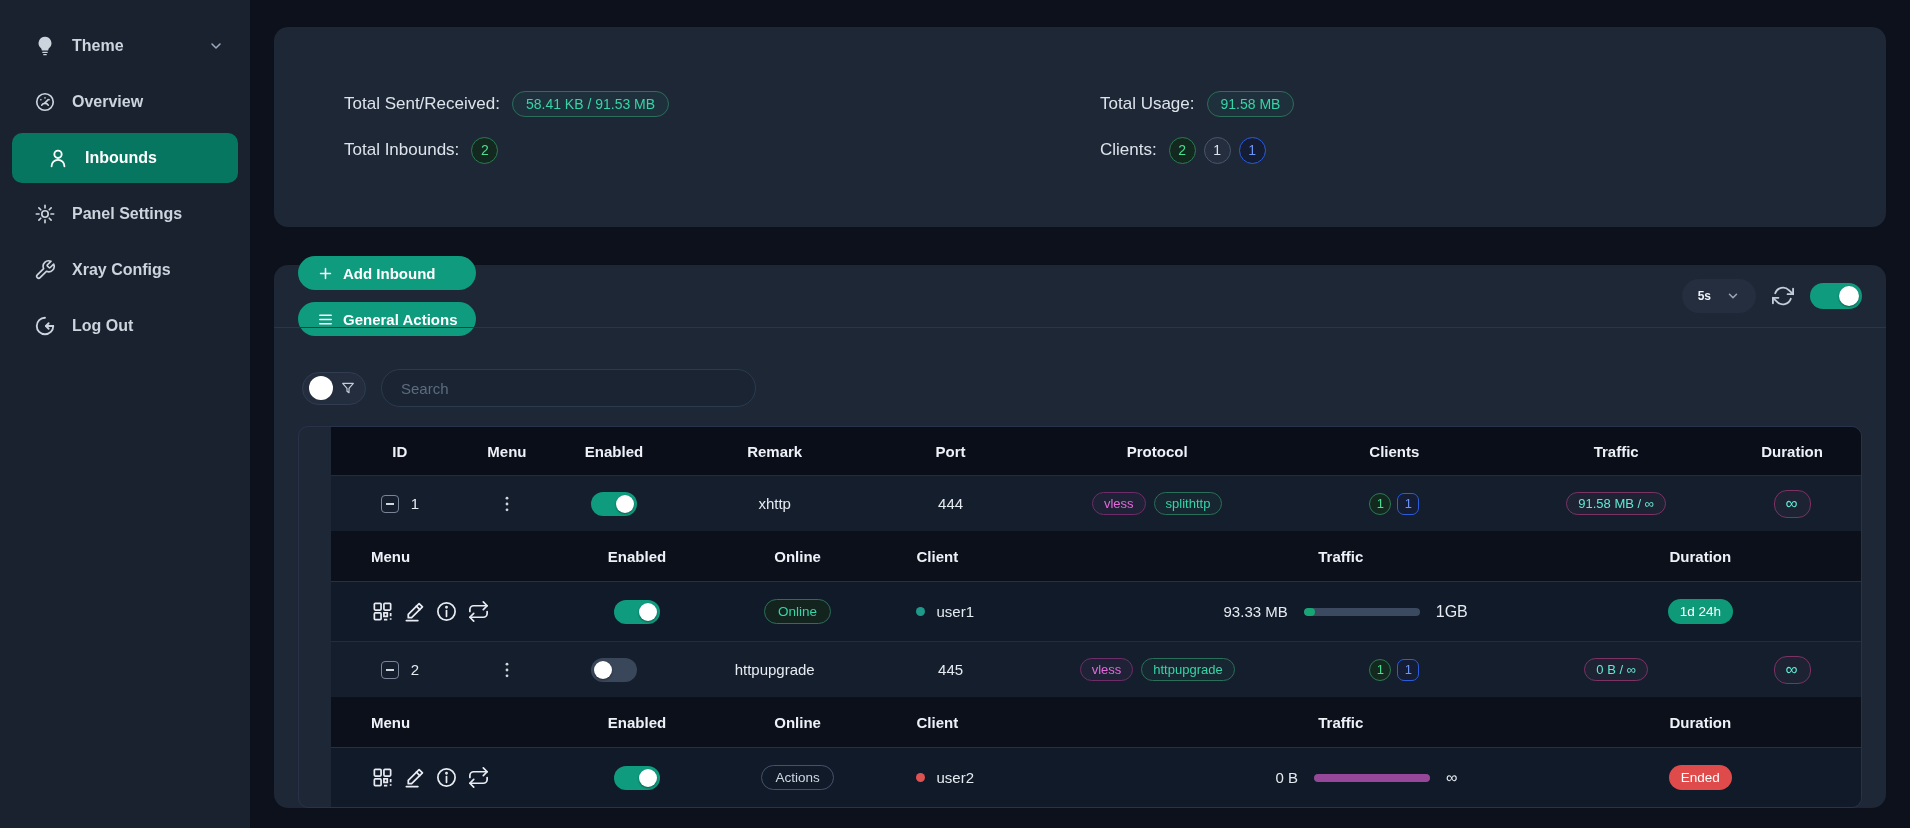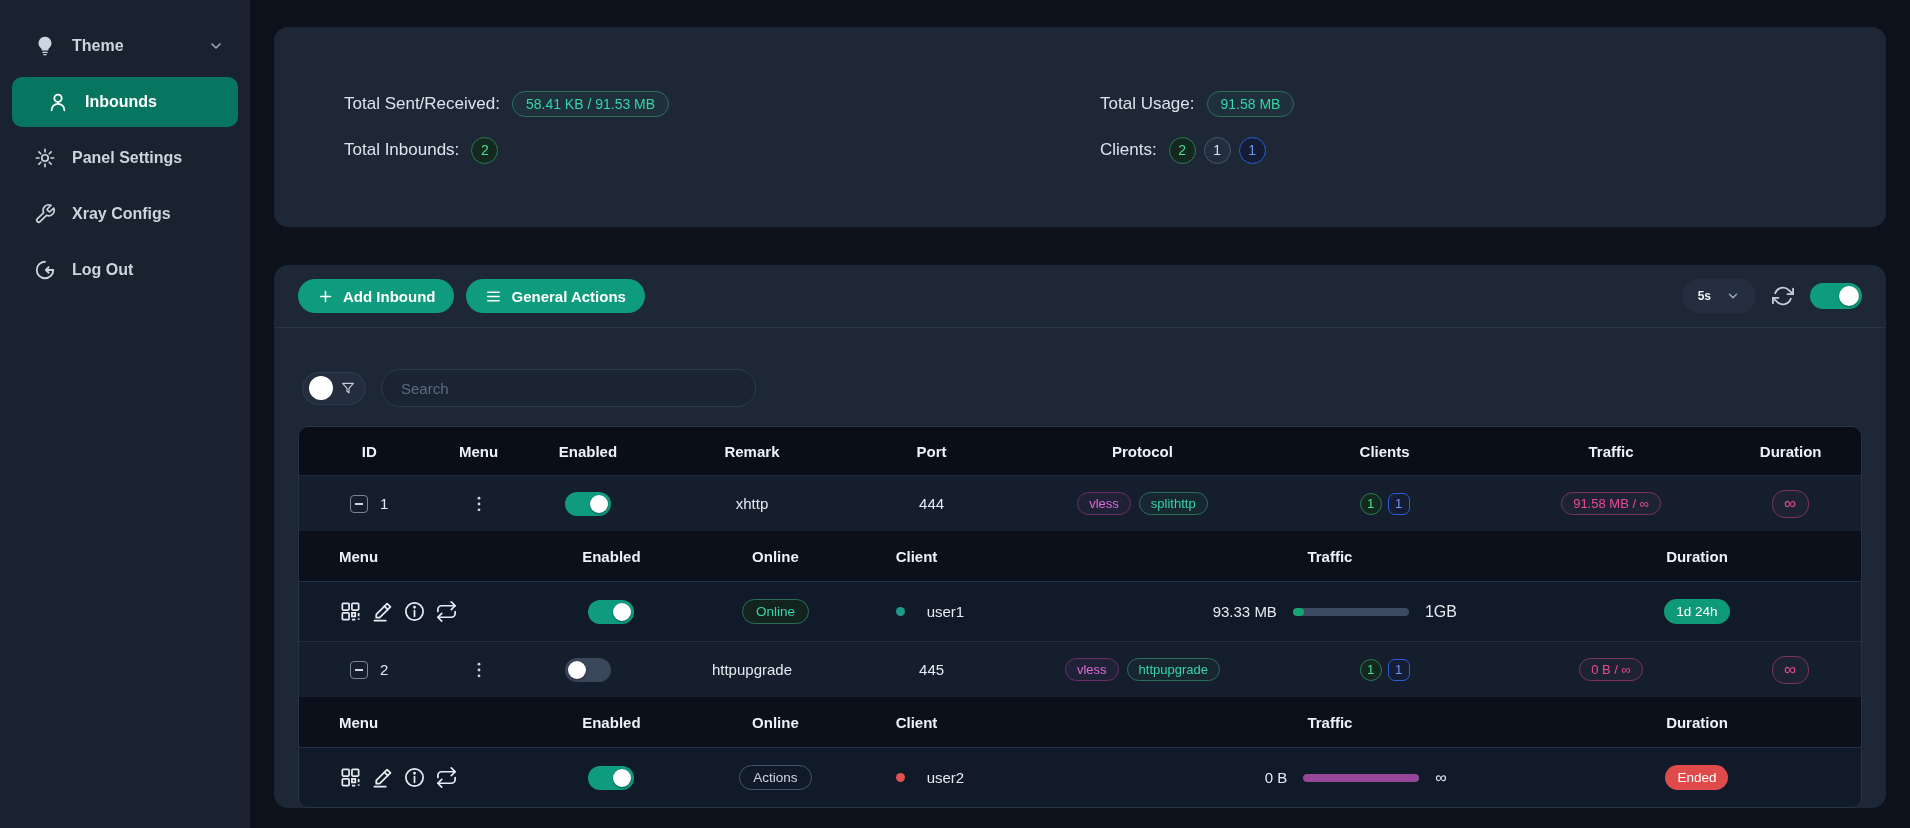--- a/index.html
+++ b/index.html
@@ -30,21 +30,21 @@
                background:rgba(54,212,166,0.05); border-radius:15px; padding:4px 13px; font-size:14px; }
   .badge-circ { width:27px; height:27px; border-radius:50%; display:inline-flex; align-items:center;
                 justify-content:center; font-size:14px; border:1px solid; }
   .badge-circ.green { border-color:#2f7a52; background:#13281f; color:#4ade90; }
   .badge-circ.gray  { border-color:#49566b; background:#242e3e; color:#dbe3ec; }
   .badge-circ.blue  { border-color:#2b5cd9; background:#141d33; color:#6e95f6; }
 
   
   .main-card { flex:1; display:flex; flex-direction:column; }
   .toolbar { height:62px; padding:14px 24px; display:flex; align-items:center; }
-  .toolbar-left { display:flex; gap:12px; }
+  .toolbar-left { display:flex; gap:12px;flex-direction:column; }
   .btn-green { display:inline-flex; align-items:center; gap:9px; background:#0e9b7e; color:#fff; border:none;
                border-radius:17px; height:34px; padding:0 19px; font-size:15px; font-weight:600;
                font-family:inherit; cursor:pointer; }
   .btn-green .bicon { width:17px; height:17px; display:flex; }
   .btn-green .bicon svg { width:17px; height:17px; }
   .toolbar-right { margin-left:auto; display:flex; align-items:center; gap:16px; }
   .interval-select { height:34px; background:#242e3f; border-radius:17px; display:flex; align-items:center;
                      gap:15px; padding:0 16px; font-weight:700; font-size:12px; color:#eef2f7; cursor:pointer; }
   .interval-select .chev { width:14px; height:14px; color:#9aa7b8; display:flex; }
   .interval-select .chev svg { width:14px; height:14px; }
@@ -66,55 +66,55 @@
   .filter-toggle { width:64px; height:33px; border-radius:17px; background:#232d3d; border:1px solid #303c50;
                    display:flex; align-items:center; padding:0 6px; gap:7px; cursor:pointer; }
   .filter-toggle .knob { width:24px; height:24px; border-radius:50%; background:#fff; }
   .filter-toggle .ficon { width:16px; height:16px; color:#c3ccd8; display:flex; }
   .filter-toggle .ficon svg { width:16px; height:16px; }
   .search-input { width:375px; height:38px; background:#1a2433; border:1px solid #2c3a4e; border-radius:19px;
                   padding:0 19px; color:#e6ebf1; font-size:15px; font-family:inherit; outline:none; }
   .search-input::placeholder { color:#5c6b7e; }
 
   
-  .tbl { margin:0 24px; border:1px solid #28334a; border-radius:10px; overflow:hidden; }
+  .tbl { margin:0 24px; border:1px solid #28334a; border-radius:10px; overflow:hidden;padding-left:32px; }
   .main-cols { display:grid; grid-template-columns:9% 5% 9% 12% 11% 16% 15% 14% 9%; align-items:center; }
   .sub-cols  { display:grid; grid-template-columns:14% 12% 9% 18% 26% 21%; align-items:center; }
   .tbl-header { height:48px; background:#0a0e19; font-weight:700; font-size:15px; color:#eef2f7; }
   .tbl-header > div { text-align:center; }
   .tbl-row { height:56px; background:#151e2d; border-top:1px solid #222c3d; font-size:15px; }
   .cell { display:flex; align-items:center; justify-content:center; gap:8px; }
   .id-cell { gap:12px; }
   .collapse-box { width:18px; height:18px; border:1px solid #7a8598; border-radius:4px; position:relative;
                   cursor:pointer; flex-shrink:0; }
   .collapse-box::after { content:""; position:absolute; left:4px; right:4px; top:7.5px; height:1.6px; background:#cfd6e0; }
   .dots-icon { width:20px; height:20px; color:#cfd6e0; cursor:pointer; }
   .dots-icon svg { width:20px; height:20px; }
 
   .tag { display:inline-flex; align-items:center; border:1px solid; border-radius:13px; padding:3px 11px; font-size:13px; }
   .tag-magenta { color:#e06ad8; border-color:#6e2d68; background:rgba(212,94,207,0.06); }
   .tag-green   { color:#36d4a6; border-color:#2b6e5a; background:rgba(54,212,166,0.05); }
-  .tag-pink    { color:#ec4899; border-color:#7c3265; background:rgba(240,166,210,0.04); }
+  .tag-pink    { color:#5eead4; border-color:#7c3265; background:rgba(240,166,210,0.04); }
   .cnt { width:22px; height:22px; display:inline-flex; align-items:center; justify-content:center; font-size:13px; border:1px solid; }
   .cnt-green { border-radius:50%; border-color:#2f7a52; background:#13281f; color:#4ade90; }
   .cnt-blue  { border-radius:7px; border-color:#2b5cd9; background:#141d33; color:#6e95f6; margin-left:-2px; }
 
   
   .sub-header { height:50px; background:#0b101b; font-weight:700; font-size:15px; color:#eef2f7; }
   .sub-header > div { text-align:center; }
   .sub-header .lft { text-align:left; padding-left:40px; }
   .sub-header .lft2 { text-align:left; padding-left:50px; }
   .sub-row { height:60px; background:#111a29; border-top:1px solid #25304a; font-size:15px; }
   .menu-icons { display:flex; gap:9px; padding-left:40px; color:#e8ecf2; }
   .menu-icons .micon { width:23px; height:23px; cursor:pointer; display:flex; }
   .menu-icons .micon svg { width:23px; height:23px; }
   .status-pill { display:inline-flex; align-items:center; border:1px solid; border-radius:14px; padding:4px 13px; font-size:13.5px; }
   .pill-online  { color:#36d4a6; border-color:#2b6e5a; background:#13241f; }
   .pill-offline { color:#cdd6e0; border-color:#45526a; background:transparent; }
-  .client-cell { justify-content:flex-start; padding-left:50px; gap:22px; }
+  .client-cell { justify-content:flex-start; padding-left:50px; gap:11px; }
   .cdot { width:9px; height:9px; border-radius:50%; }
   .cdot.online { background:#1d9a8a; } .cdot.offline { background:#e05252; }
   .traffic-cell { gap:16px; }
   .t-used { min-width:74px; text-align:right; }
   .bar { width:116px; height:8px; border-radius:4px; background:#3b4a60; overflow:hidden; }
   .bar-fill { height:100%; border-radius:4px; }
   .fill-green { background:#17a673; } .fill-purple { background:#96479a; }
   .t-total { font-size:16px; }
   .solid-badge { display:inline-flex; align-items:center; border-radius:14px; padding:5px 12px; font-size:13.5px; color:#fff; }
   .solid-green { background:#0e9a78; } .solid-red { background:#df4b4b; }
@@ -133,20 +133,31 @@
             <rect x="9" y="18.2" width="6" height="1.5" rx="0.7"></rect>
             <rect x="10" y="20.8" width="4" height="1.4" rx="0.7"></rect>
           </svg>
       </span>
       <span>Theme</span>
       <span class="chev">
         <svg viewBox="0 0 24 24" fill="none" stroke="currentColor" stroke-width="2.4" stroke-linecap="round" stroke-linejoin="round">
             <polyline points="6 9 12 15 18 9"></polyline>
           </svg>
       </span>
+    </div>
+    <div class="side-item">
+      <span class="icon">
+        <svg viewBox="0 0 24 24" fill="none" stroke="currentColor" stroke-width="1.8" stroke-linecap="round">
+            <circle cx="12" cy="12" r="9"></circle>
+            <path d="M12 13l3.5-3.5"></path>
+            <path d="M7.5 9.5h.01M12 7.5v.01M16.5 9.5h.01"></path>
+            <path d="M8.5 15.5a4 4 0 0 1 7 0"></path>
+          </svg>
+      </span>
+      <span>Overview</span>
     </div>
     <div class="side-item active">
       <span class="icon">
         <svg viewBox="0 0 24 24" fill="none" stroke="currentColor" stroke-width="2" stroke-linecap="round">
             <circle cx="12" cy="8" r="4"></circle>
             <path d="M5 21c0-3.9 3.1-7 7-7s7 3.1 7 7"></path>
           </svg>
       </span>
       <span>Inbounds</span>
     </div>

